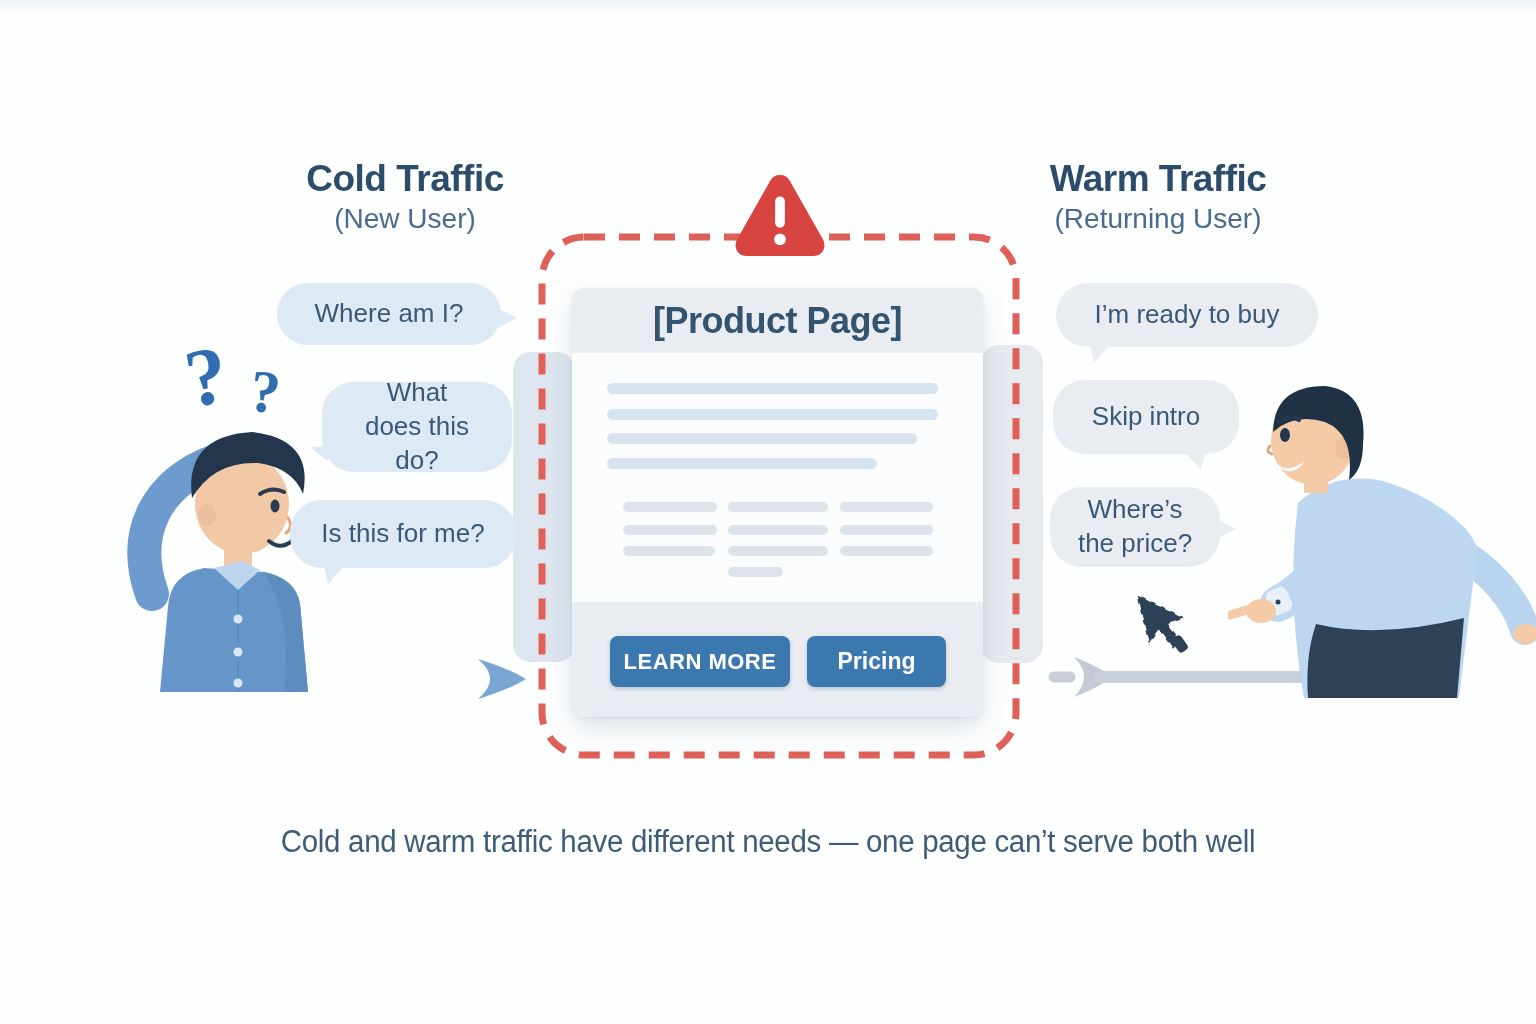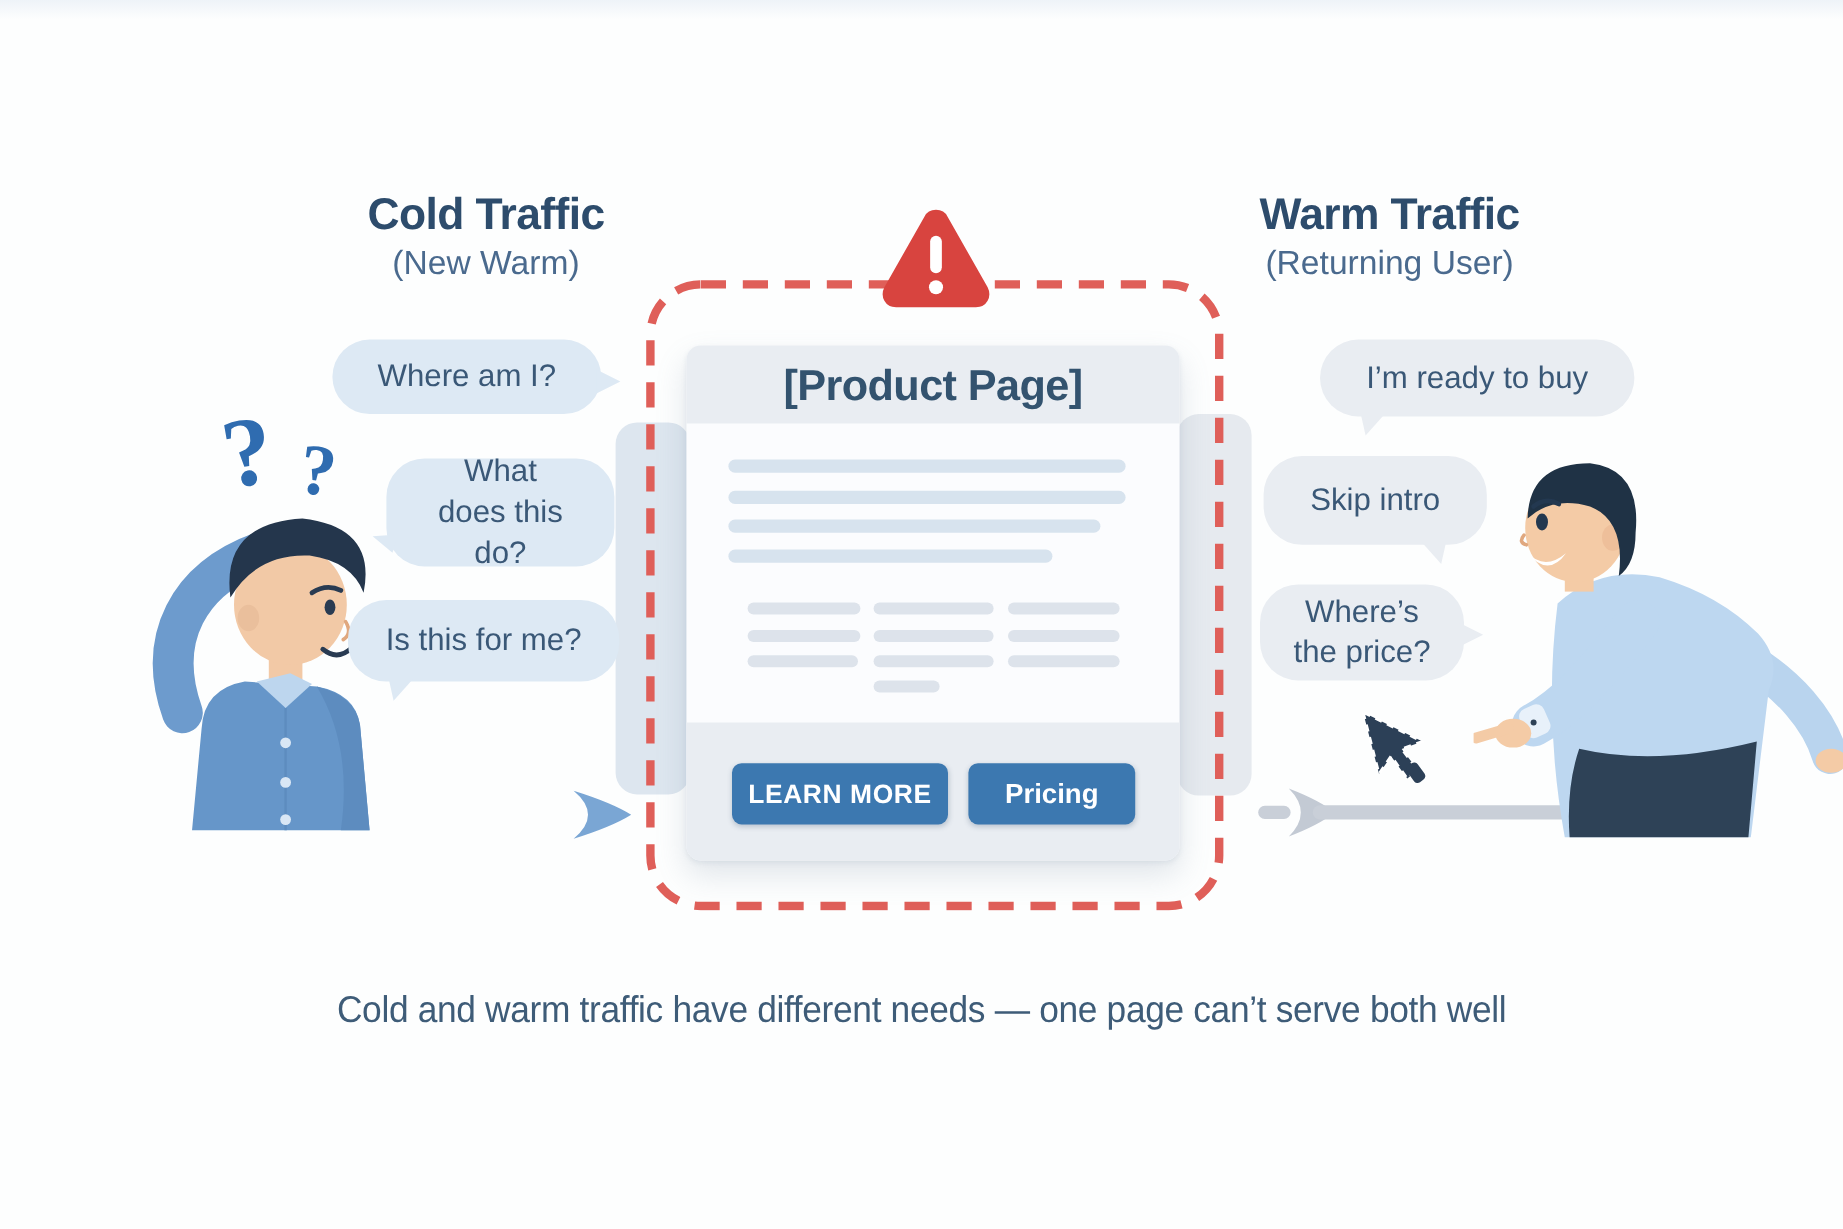--- a/index.html
+++ b/index.html
@@ -66,21 +66,21 @@
     position:absolute; left:0; top:824px; width:1536px; text-align:center;
     font-size:31px; color:#3e5c78; letter-spacing:-0.3px; transform:scaleX(0.95);
   }
 </style>
 </head>
 <body>
 
 <div class="stage">
 
   <div class="abs side-title" style="left:255px; top:158px; width:300px;">Cold Traffic</div>
-  <div class="abs side-sub" style="left:255px; top:203px; width:300px;">(New Warm)</div>
+  <div class="abs side-sub" style="left:255px; top:203px; width:300px;">(New User)</div>
 
   <div class="abs side-sub" style="left:1008px; top:203px; width:300px;">(Returning User)</div>
   <div class="abs side-title" style="left:1008px; top:158px; width:300px;">Warm Traffic</div>
 
   <svg class="abs" style="left:90px; top:656px;" width="445" height="46" viewBox="0 0 445 46">
     <defs>
       <linearGradient id="lag" x1="0" y1="0" x2="1" y2="0">
         <stop offset="0" stop-color="#d3dfec"></stop>
           <stop offset="1" stop-color="#7aa6d4"></stop>
       </linearGradient>
@@ -164,21 +164,21 @@
     <div class="gbar" style="left:51px;  top:258px; width:92px;"></div>
     <div class="gbar" style="left:156px; top:258px; width:100px;"></div>
     <div class="gbar" style="left:268px; top:258px; width:93px;"></div>
     <div class="gbar" style="left:156px; top:279px; width:55px;"></div>
 
     <div class="card-footer"></div>
     <button class="btn learn">LEARN MORE</button>
     <button class="btn price">Pricing</button>
   </div>
 
-  <div class="bubble warm" style="left:1100px; top:283px; width:262px; height:64px;">
+  <div class="bubble warm" style="left:1056px; top:283px; width:262px; height:64px;">
     <span>I’m ready to buy</span>
     <span class="tail warm bot-l" style="border-top-color:#e9edf2;"></span>
   </div>
   <div class="bubble warm" style="left:1053px; top:380px; width:186px; height:74px;">
     <span>Skip intro</span>
     <span class="tail warm bot-r"></span>
   </div>
   <div class="bubble warm" style="left:1050px; top:487px; width:170px; height:80px; padding:10px 24px;">
     <span>Where’s the price?</span>
     <span class="tail warm side-r"></span>

